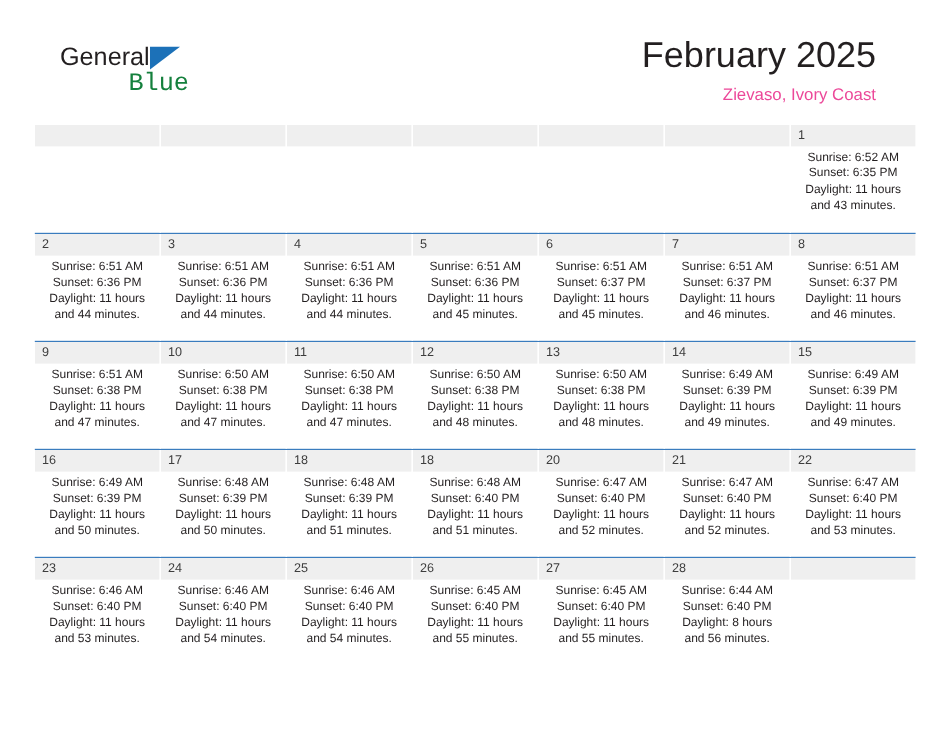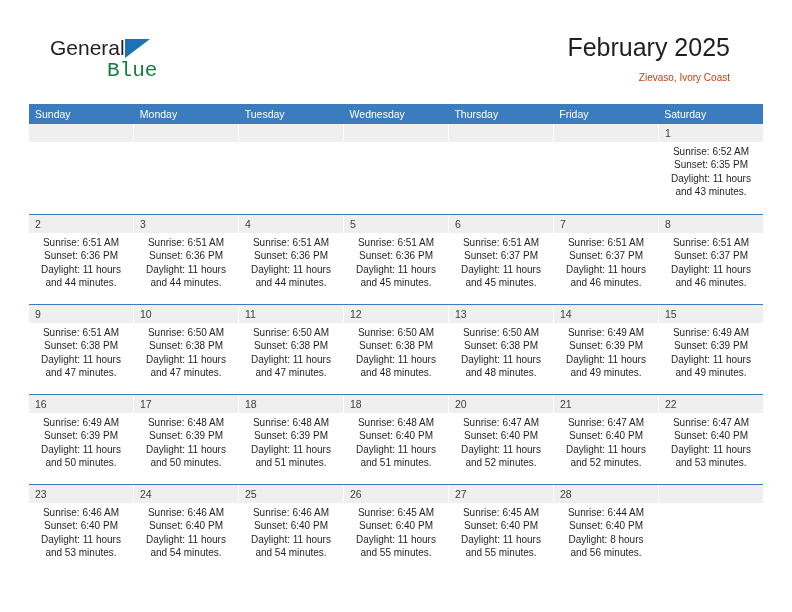--- a/index.html
+++ b/index.html
@@ -60,28 +60,28 @@
     line-height: 24px;
     font-family: Liberation Mono, monospace;
   }
   .title-wrap {
     position: absolute;
     right: 36px;
     top: 32px;
     text-align: right;
   }
   .month-title {
-    font-size: 25px;
+    font-size: 30px;
     color: #231f20;
     line-height: 30px;
     white-space: nowrap;
   }
   .location-title {
-    font-size: 10px;
-    color: #c2410c;
+    font-size: 14px;
+    color: #ec4899;
     line-height: 20px;
     margin-top: 6px;
     white-space: nowrap;
   }
 
   
   .calendar {
     position: absolute;
     left: 29px;
     top: 104px;
@@ -152,29 +152,20 @@
 
     <div class="title-wrap">
       <div class="month-title">February 2025</div>
       <div class="location-title">Zievaso, Ivory Coast</div>
     </div>
 
   </div>
 
   <div class="calendar">
 
-    <div class="dow-row">
-      <div class="dow">Sunday</div>
-      <div class="dow">Monday</div>
-      <div class="dow">Tuesday</div>
-      <div class="dow">Wednesday</div>
-      <div class="dow">Thursday</div>
-      <div class="dow">Friday</div>
-      <div class="dow">Saturday</div>
-    </div>
 
     <div id="weeks-host">
         <div class="week">
           <div class="cell empty">
             <span class="daynum"></span>
           </div>
           <div class="cell empty">
             <span class="daynum"></span>
           </div>
           <div class="cell empty">

